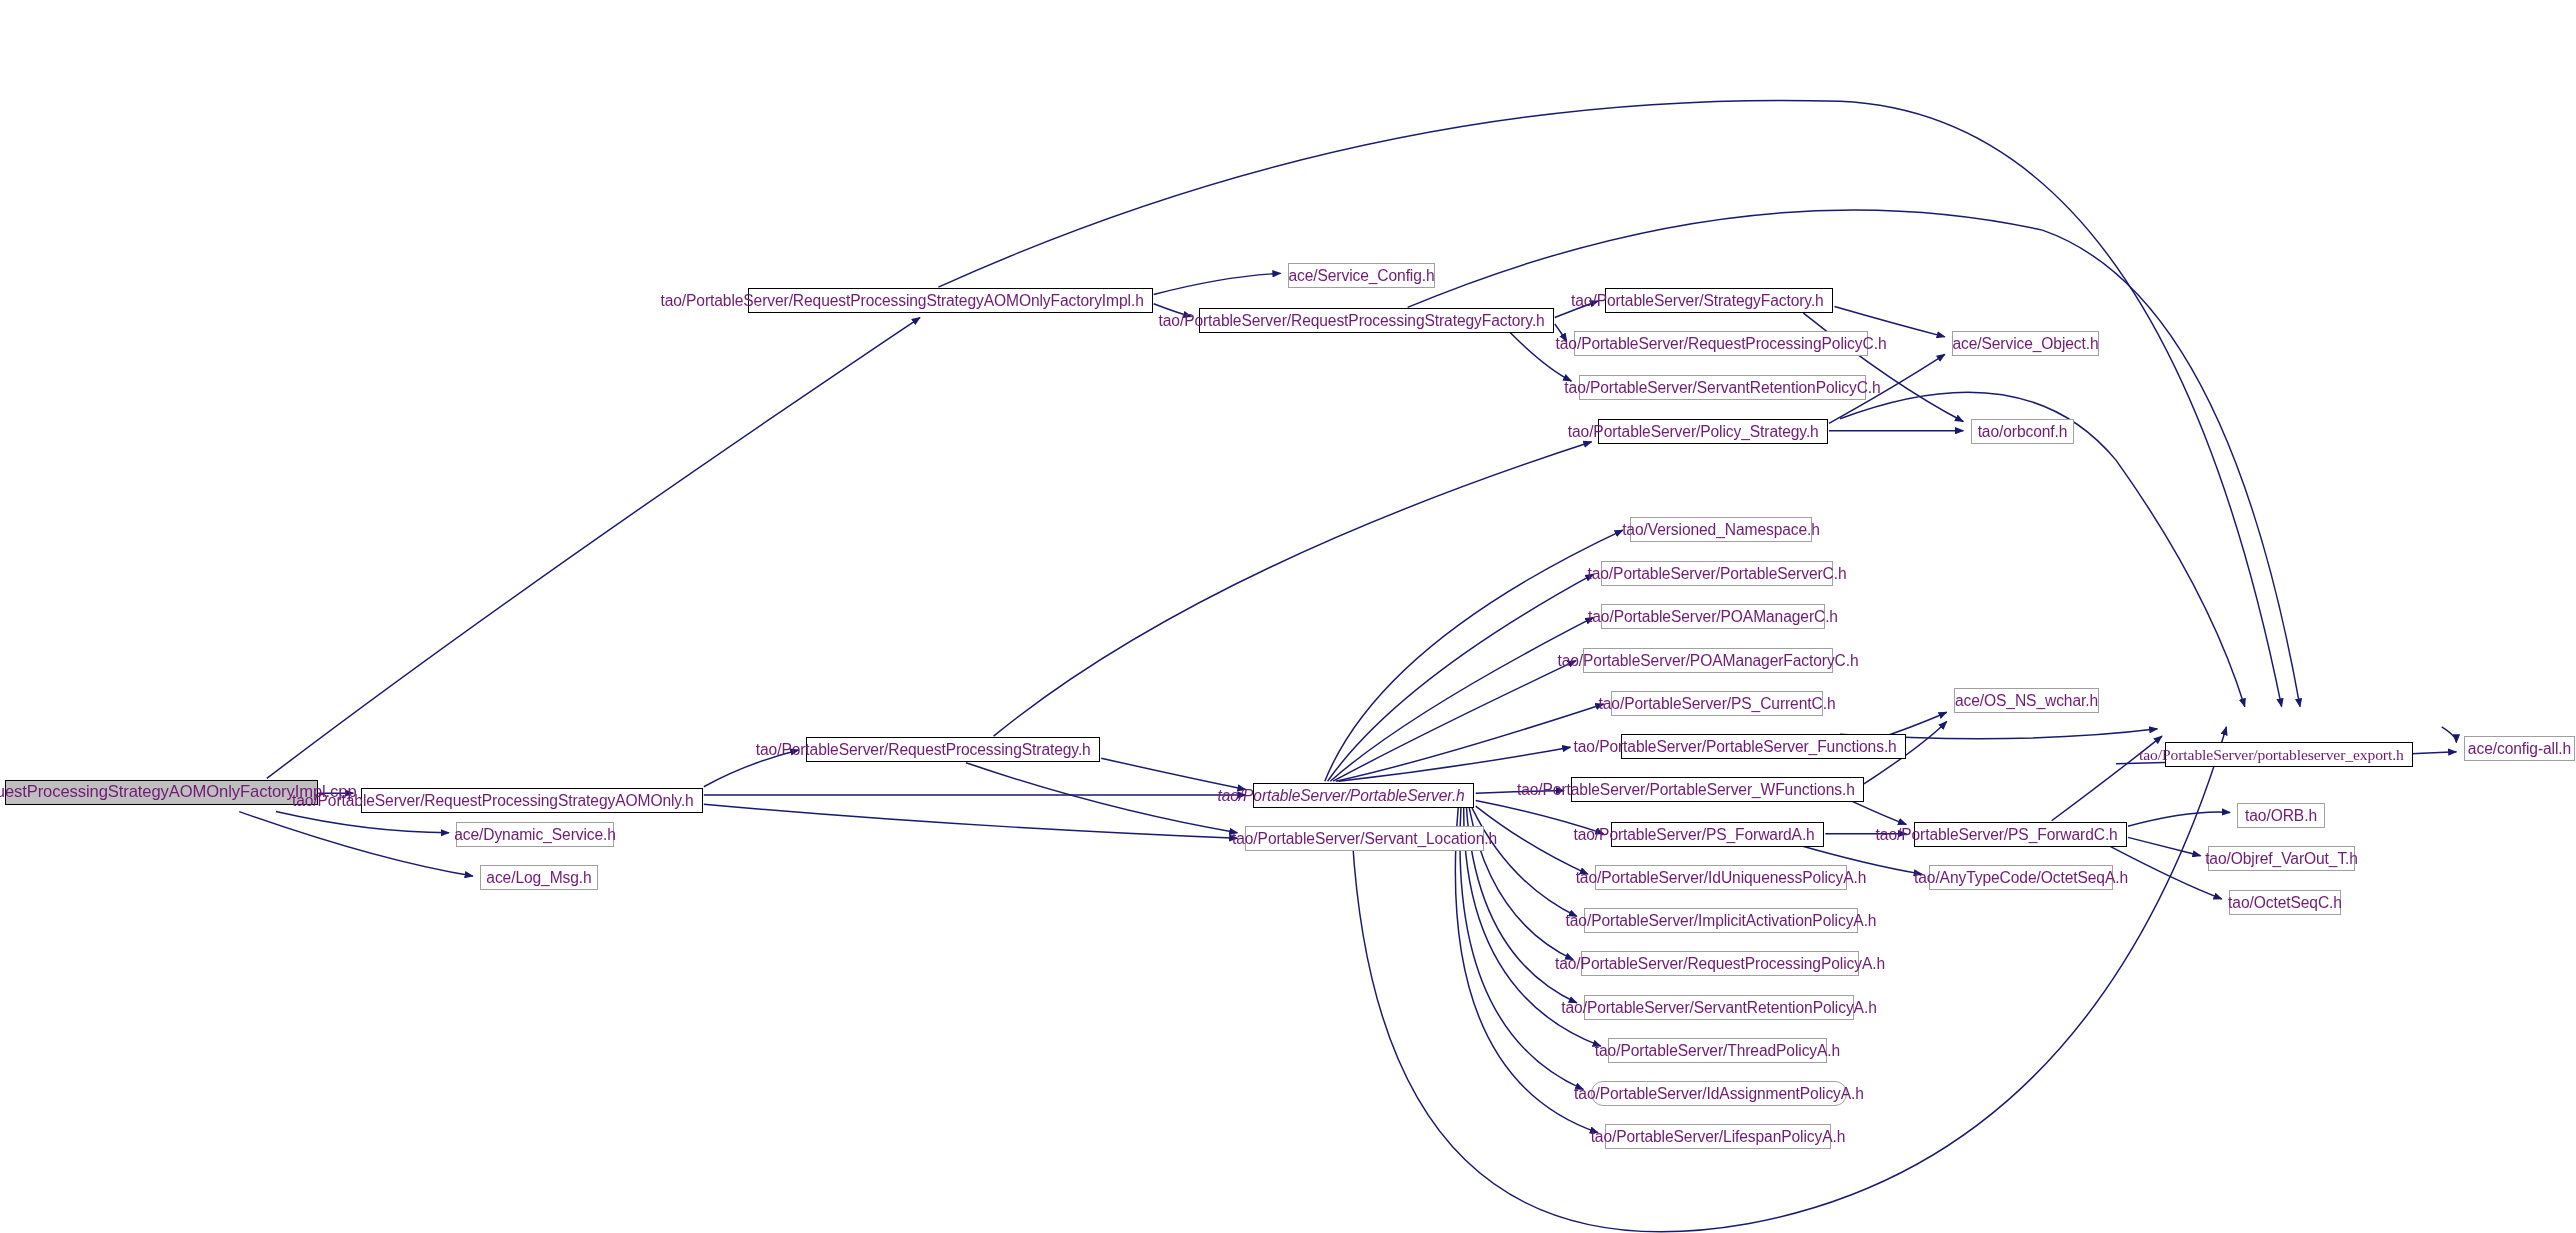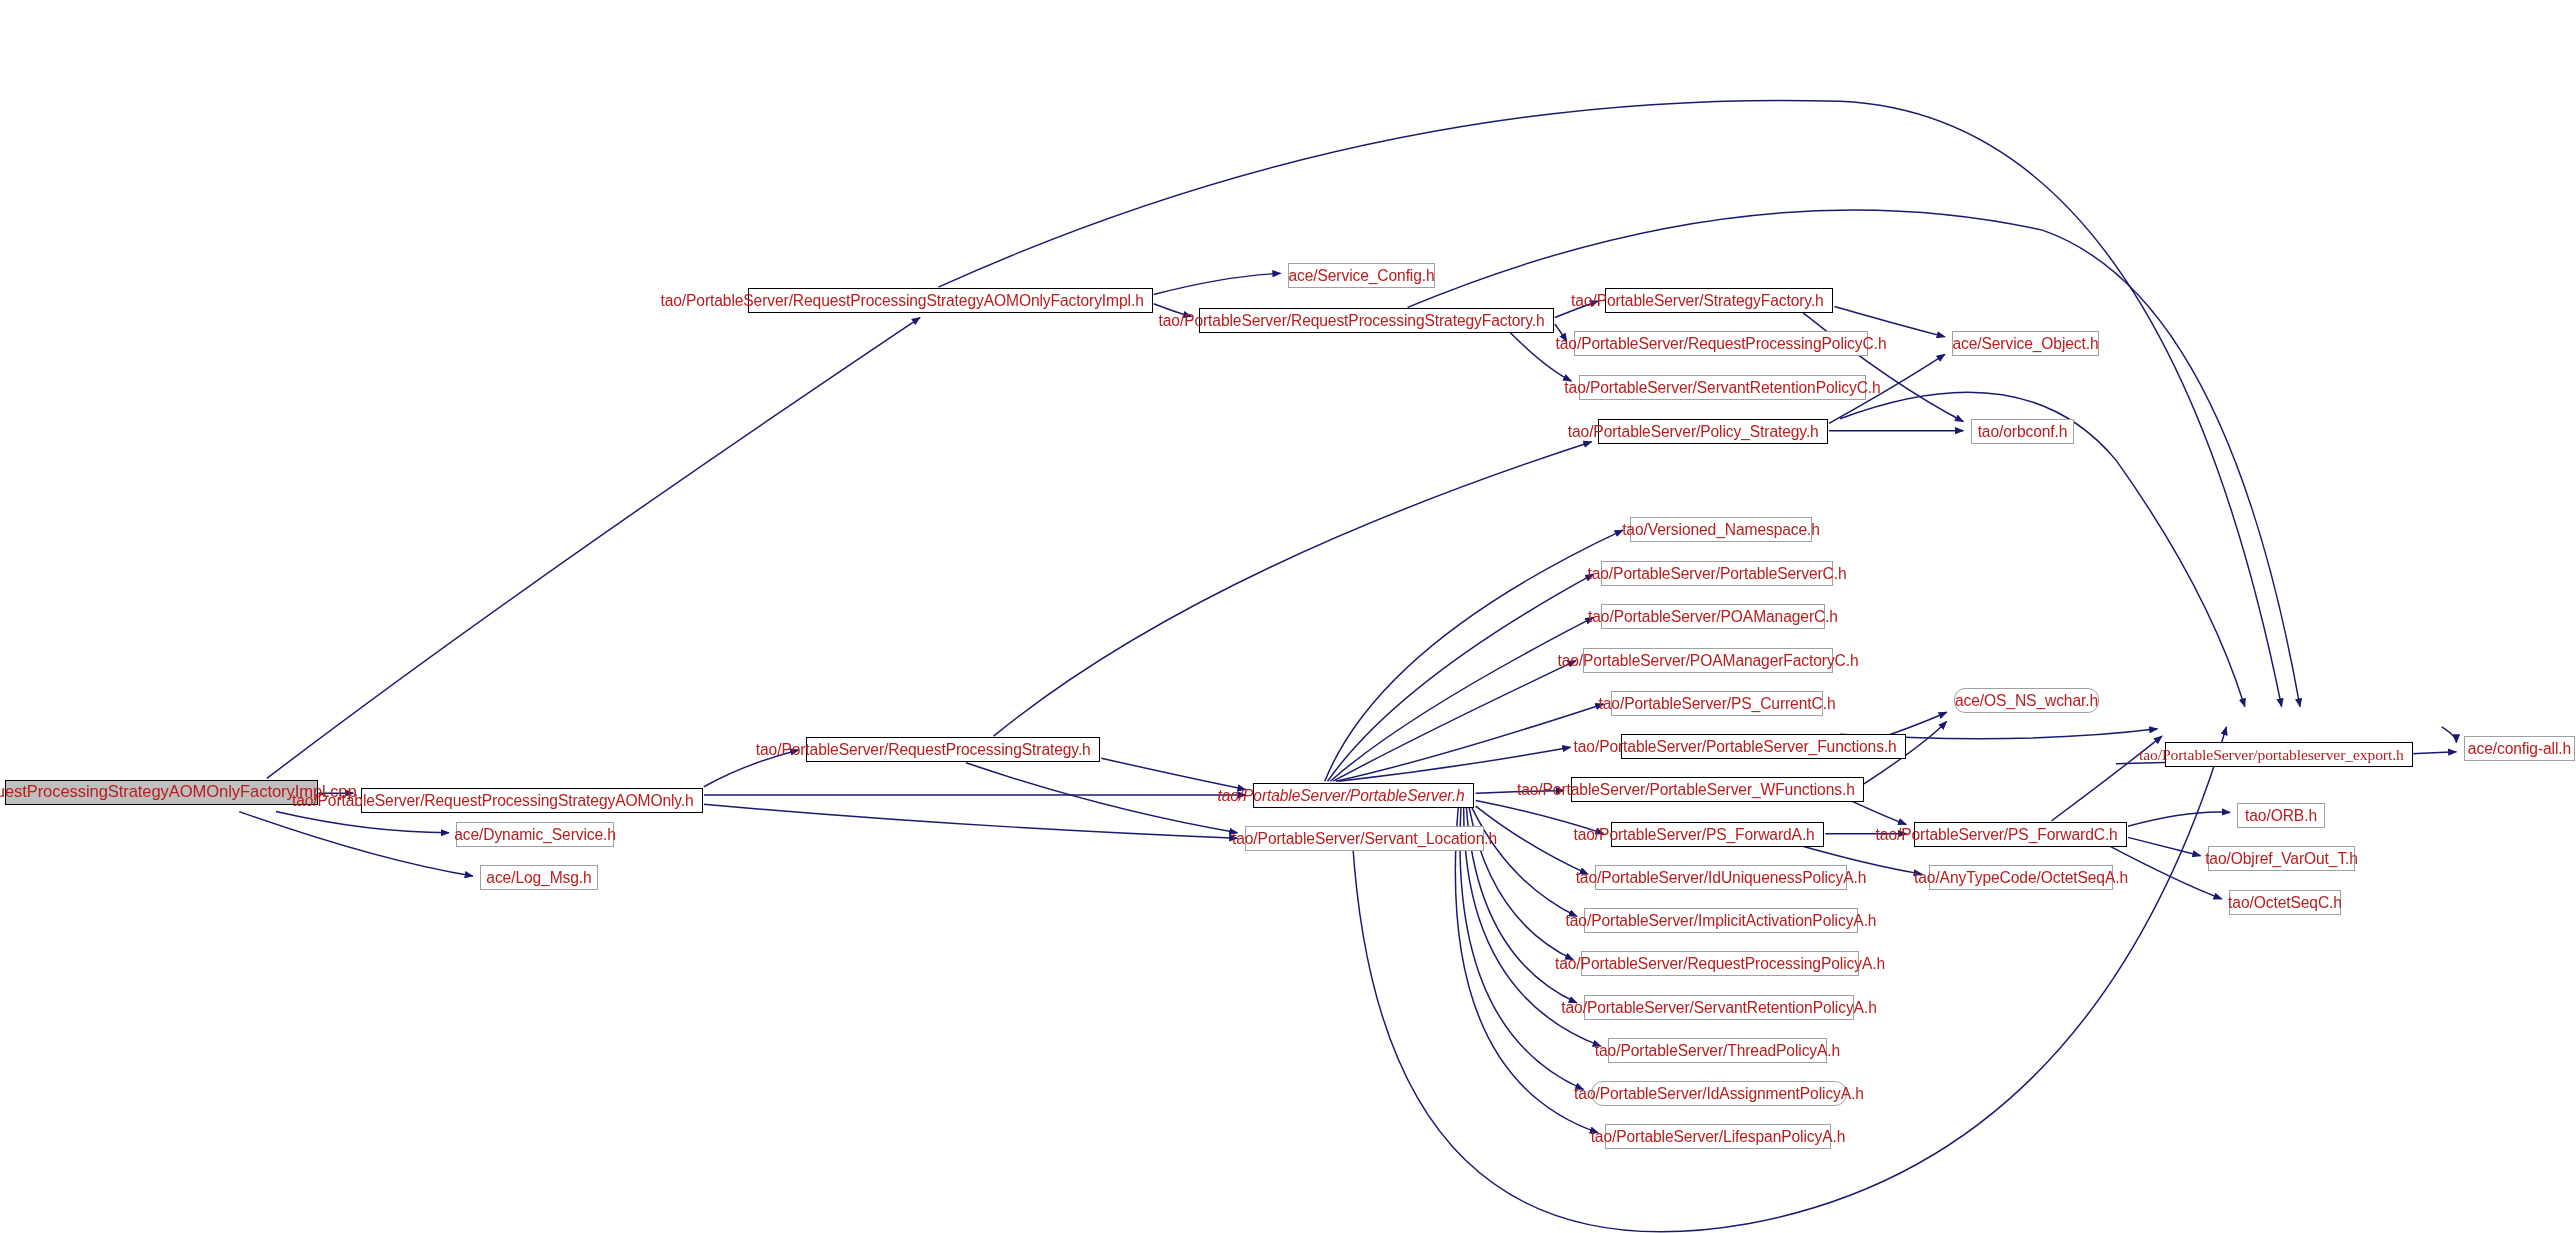--- a/index.html
+++ b/index.html
@@ -24,21 +24,21 @@
     pointer-events: none;
   }
   .node {
     position: absolute;
     box-sizing: border-box;
     display: flex;
     align-items: center;
     justify-content: center;
     white-space: nowrap;
     background: #ffffff;
-    color: #b91c1c;
+    color: #701a75;
     font-size: 15.6px;
     line-height: 1;
     letter-spacing: -0.1px;
     padding: 0 8.3px;
     height: 25px;
   }
   .node.plain {
     border: 0.9px solid #a0a0a0;
   }
   .node.bold {
@@ -212,21 +212,21 @@
   </div>
 
   <div class="node plain" style="left:1611px; top:691px; width:212px;">
     <span class="node-label">tao/PortableServer/PS_CurrentC.h</span>
   </div>
 
   <div class="node bold" style="left:1621px; top:734px; width:285px;padding-left:46px;">
     <span class="node-label">tao/PortableServer/PortableServer_Functions.h</span>
   </div>
 
-  <div class="node plain" style="left:1954px; top:688px; width:145px;border-radius:11px;">
+  <div class="node plain" style="left:1954px; top:688px; width:145px;">
     <span class="node-label">ace/OS_NS_wchar.h</span>
   </div>
 
   <div class="node bold" style="left:1571px; top:777px; width:293px;">
     <span class="node-label">tao/PortableServer/PortableServer_WFunctions.h</span>
   </div>
 
   <div class="node bold" style="left:1611px; top:822px; width:213px;">
     <span class="node-label">tao/PortableServer/PS_ForwardA.h</span>
   </div>

